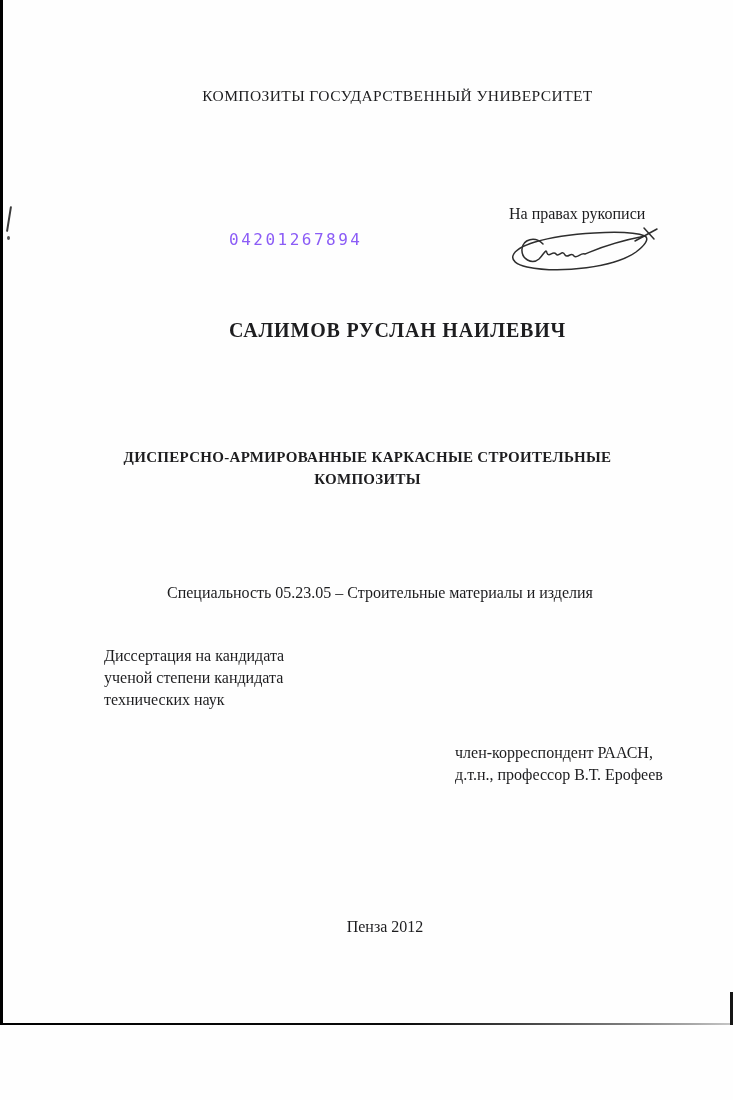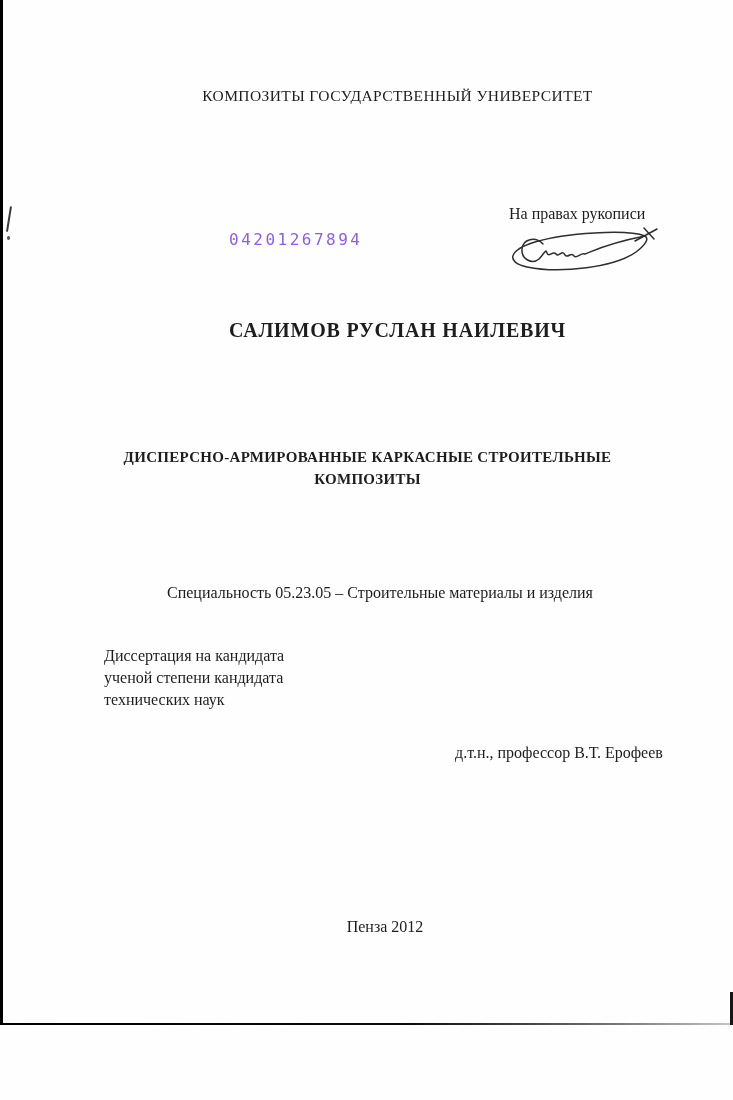--- a/index.html
+++ b/index.html
@@ -168,18 +168,19 @@
 
   <div class="specialty">Специальность 05.23.05 – Строительные материалы и изделия</div>
 
   <div class="statement">
     <div>Диссертация на кандидата</div>
     <div>ученой степени кандидата</div>
     <div>технических наук</div>
   </div>
 
   <div class="advisor">
+    <div>член-корреспондент РААСН,</div>
     <div>д.т.н., профессор В.Т. Ерофеев</div>
   </div>
 
   <div class="city-year">Пенза 2012</div>
 
 </div>
 
 </body></html>

